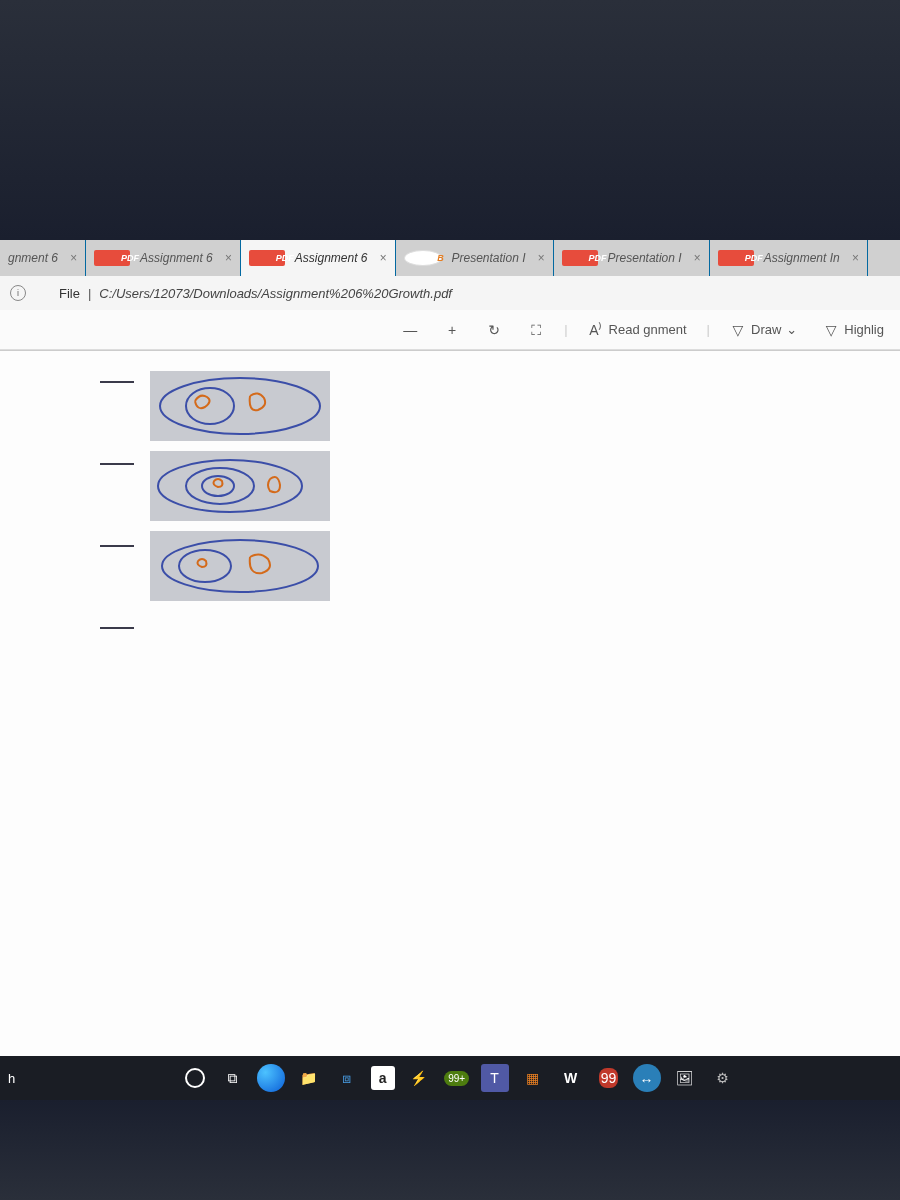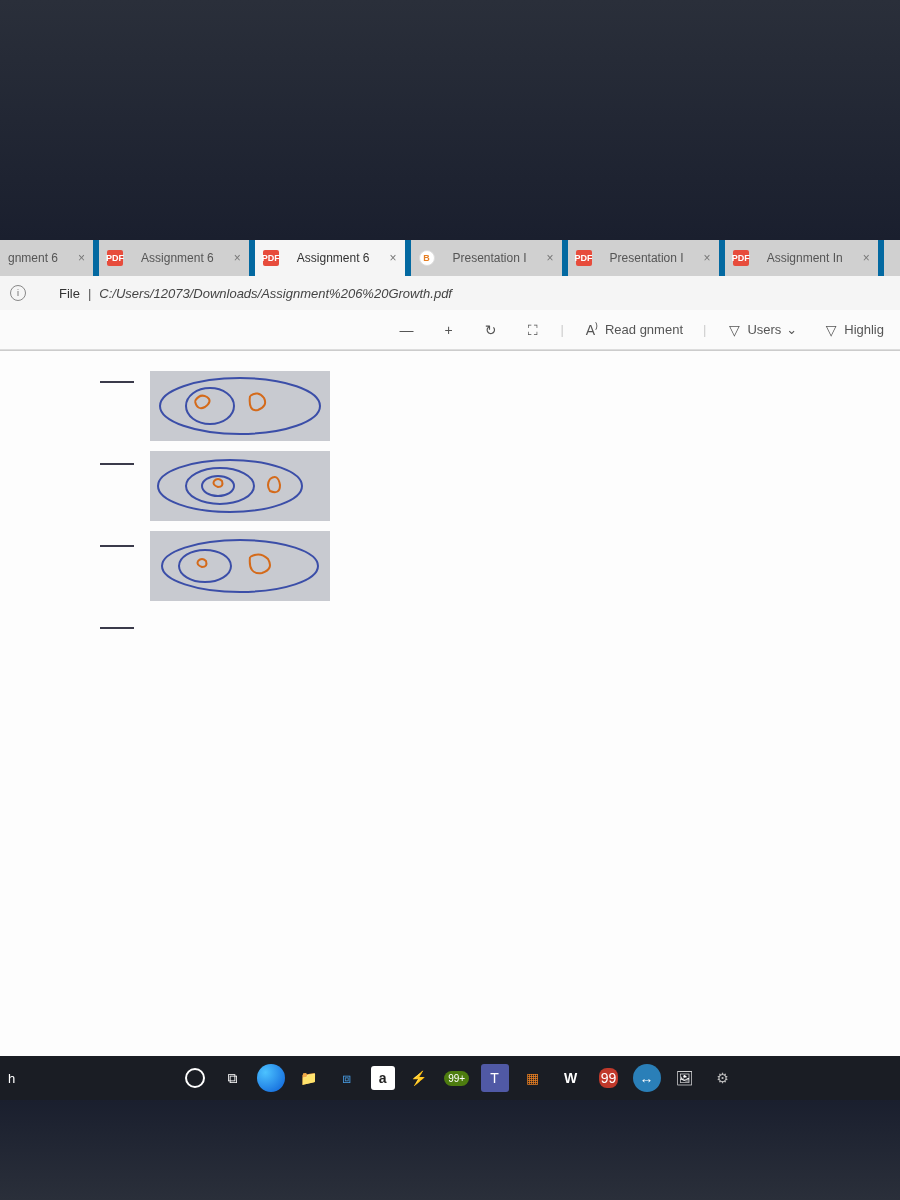--- a/index.html
+++ b/index.html
@@ -28,40 +28,42 @@
   .tabstrip {
     display: flex;
     align-items: center;
     background: #d0d0d0;
     height: 36px;
     overflow: hidden;
   }
   .tab {
     display: flex;
     align-items: center;
-    gap: 18px;
+    gap: 10px;
     padding: 0 8px;
     height: 100%;
-    border-right: 6px solid #0369a1;
+    border-right: 1px solid #0369a1;
     font-size: 12px;
     color: #555;
     background: #d0d0d0;
     white-space: nowrap;
     cursor: pointer;
+    font-style: italic;
   }
   .tab.active {
     background: #f5f5f5;
     color: #333;
   }
   .tab .favicon {
-    width: 16px; height: 16px;
+    width: 24px; height: 16px;
     display: inline-flex;
     align-items: center; justify-content: center;
     font-size: 9px;
     font-weight: bold;
+    padding-left: 36px;
   }
   .pdf-ico {
     background: #e74c3c;
     color: #fff;
     border-radius: 2px;
   }
   .b-ico {
     background: #fff;
     color: #e67e22;
     border: 1px solid #ddd;
@@ -280,21 +282,21 @@
         <span class="tb-ico">⛶</span>
       </span>
       <span class="tb-sep">|</span>
       <span class="tb-btn">
         <span class="tb-ico">A⁾</span>
         <span>Read gnment</span>
       </span>
       <span class="tb-sep">|</span>
       <span class="tb-btn">
         <span class="tb-ico">▽</span>
-        <span>Users</span>
+        <span>Draw</span>
         <span>⌄</span>
       </span>
       <span class="tb-btn">
         <span class="tb-ico">▽</span>
         <span>Highlig</span>
       </span>
     </div>
   </div>
 
   <div class="content">

